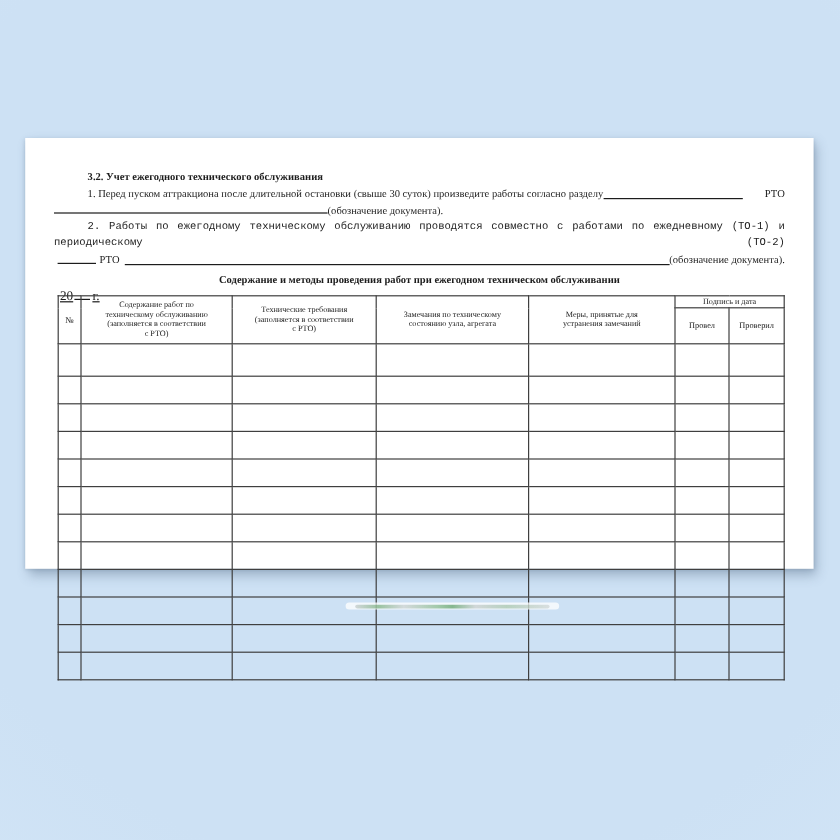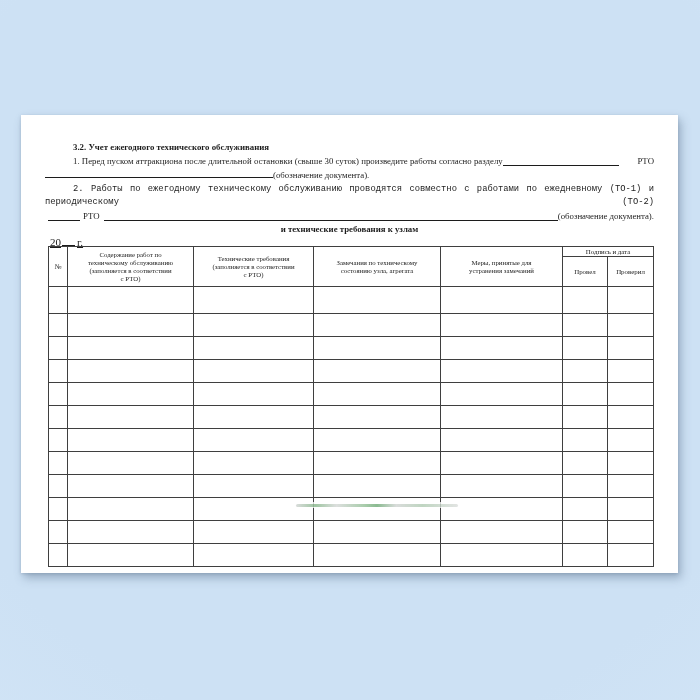--- a/index.html
+++ b/index.html
@@ -3,31 +3,31 @@
 <meta charset="utf-8">
 <style>
   html,body{margin:0;padding:0;}
   body{
     width:700px;height:700px;position:relative;overflow:hidden;
     background:radial-gradient(140% 140% at 50% 42%, #cde1f4 45%, #d6e8f9 78%, #dcebfa 100%);
     font-family:"Liberation Serif","DejaVu Serif",serif;
     color:#1c1c1c;
   }
   .paper{
-    position:absolute;left:21px;top:115px;width:657px;height:458px;
+    position:absolute;left:21px;top:115px;width:657px;height:359px;
     background:#ffffff;
     box-shadow:3px 5px 9px rgba(92,114,140,.45), 0 1px 3px rgba(110,130,155,.35);
   }
   .text-block{
     position:absolute;left:24px;top:26px;width:609px;
     font-size:8.8px;line-height:13.5px;
   }
   .heading{font-weight:bold;text-indent:28px;white-space:nowrap;}
   .line{white-space:nowrap;}
-  .flexline{display:flex;align-items:center;font-family:Liberation Serif, serif;}
+  .flexline{display:flex;align-items:flex-start;font-family:Liberation Serif, serif;}
   .flexline span{white-space:nowrap;}
   .indent{padding-left:28px;}
   .justified{text-align:justify;text-align-last:justify;text-indent:28px;word-spacing:1px;font-family:Liberation Mono, monospace;}
   .fill{flex:1 1 auto;border-bottom:0.9px solid #1c1c1c;height:9px;align-self:flex-end;margin-bottom:2px;}
   .blank{display:inline-block;border-bottom:0.9px solid #1c1c1c;height:9px;vertical-align:baseline;}
   .blank.w228{width:228px;}
   .blank.w32{width:32px;margin:0 3px;}
   .blank.w13{width:13px;margin:0 2px 0 1px;}
   .gap18{display:inline-block;width:18px;}
   .title{ text-align:center;font-weight:bold;font-size:8.8px;line-height:12px;margin-top:4px;}
@@ -80,21 +80,21 @@
 
     <div class="justified">2.  Работы по ежегодному техническому обслуживанию проводятся совместно с работами по ежедневному (ТО-1) и периодическому (ТО-2)</div>
 
     <div class="flexline">
       <span class="blank w32"></span>
       <span>РТО</span>
       <span class="fill" style="margin-left:4px;"></span>
       <span>(обозначение документа).</span>
     </div>
 
-    <div class="title" style="margin-top:0;">и технические требования к узлам</div>
+    <div class="title">Содержание и методы проведения работ при ежегодном техническом обслуживании</div>
 
     <div class="year-line">
       <span>20</span><span class="blank w13"></span><span>г.</span>
     </div>
   </div>
 
   <table class="doc">
     <colgroup>
       <col style="width:19px">
         <col style="width:126px">

